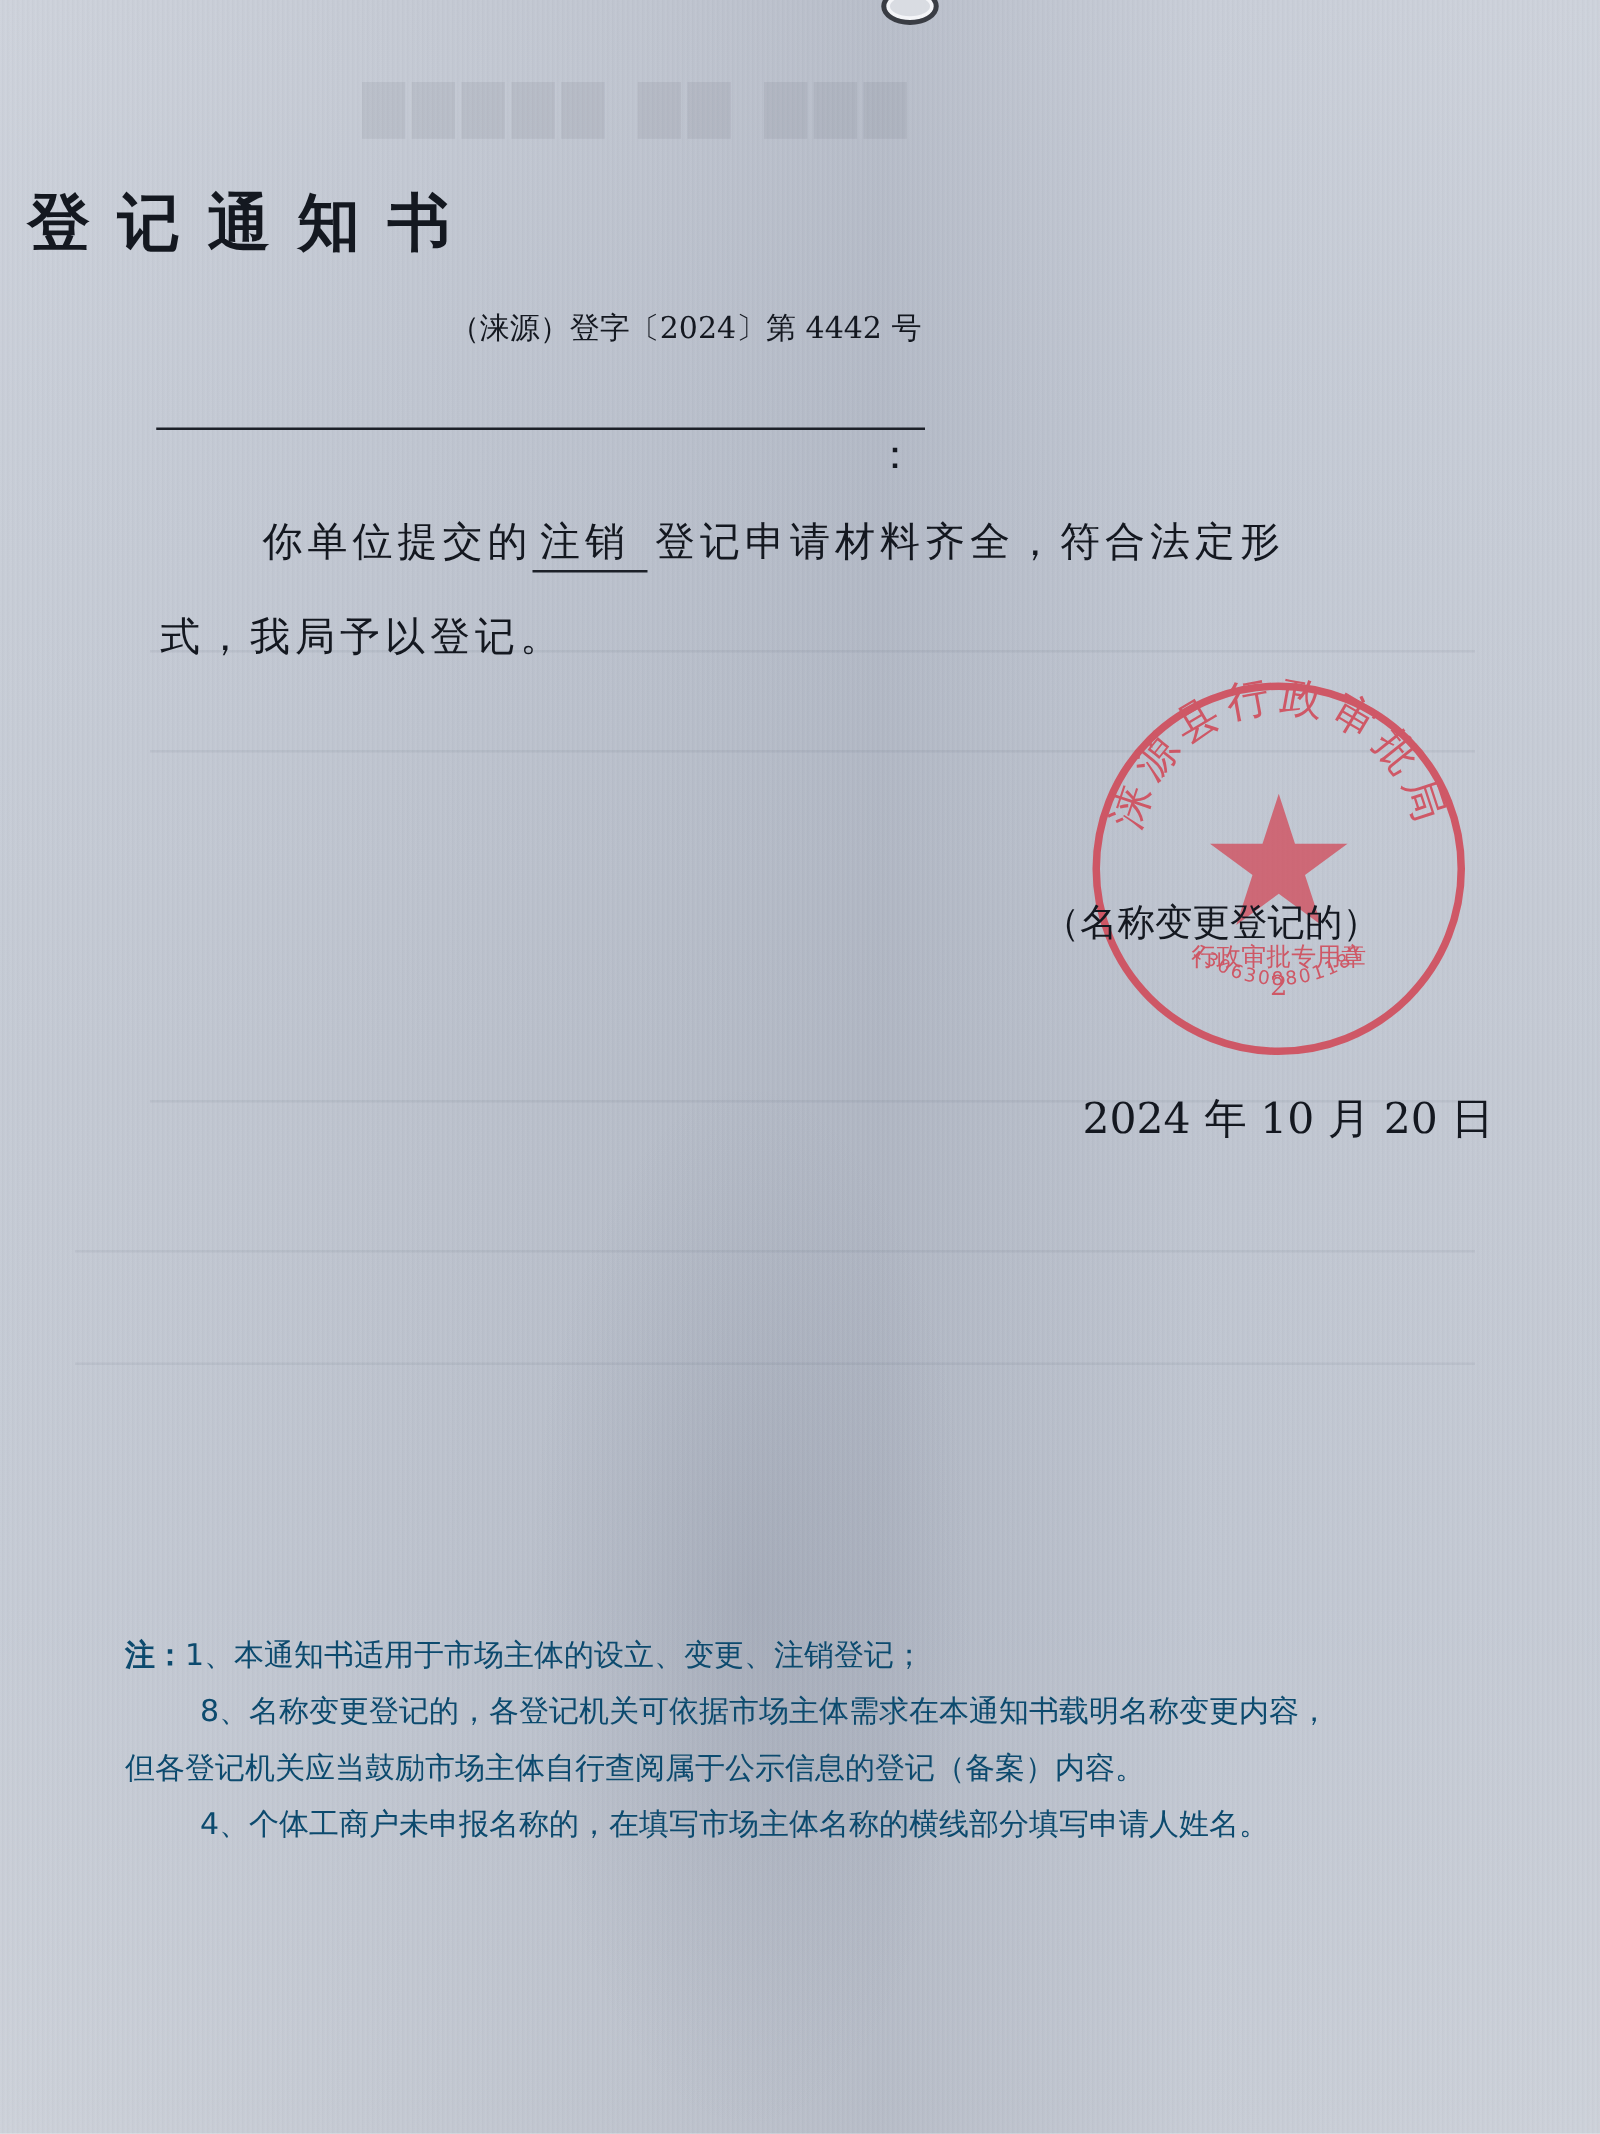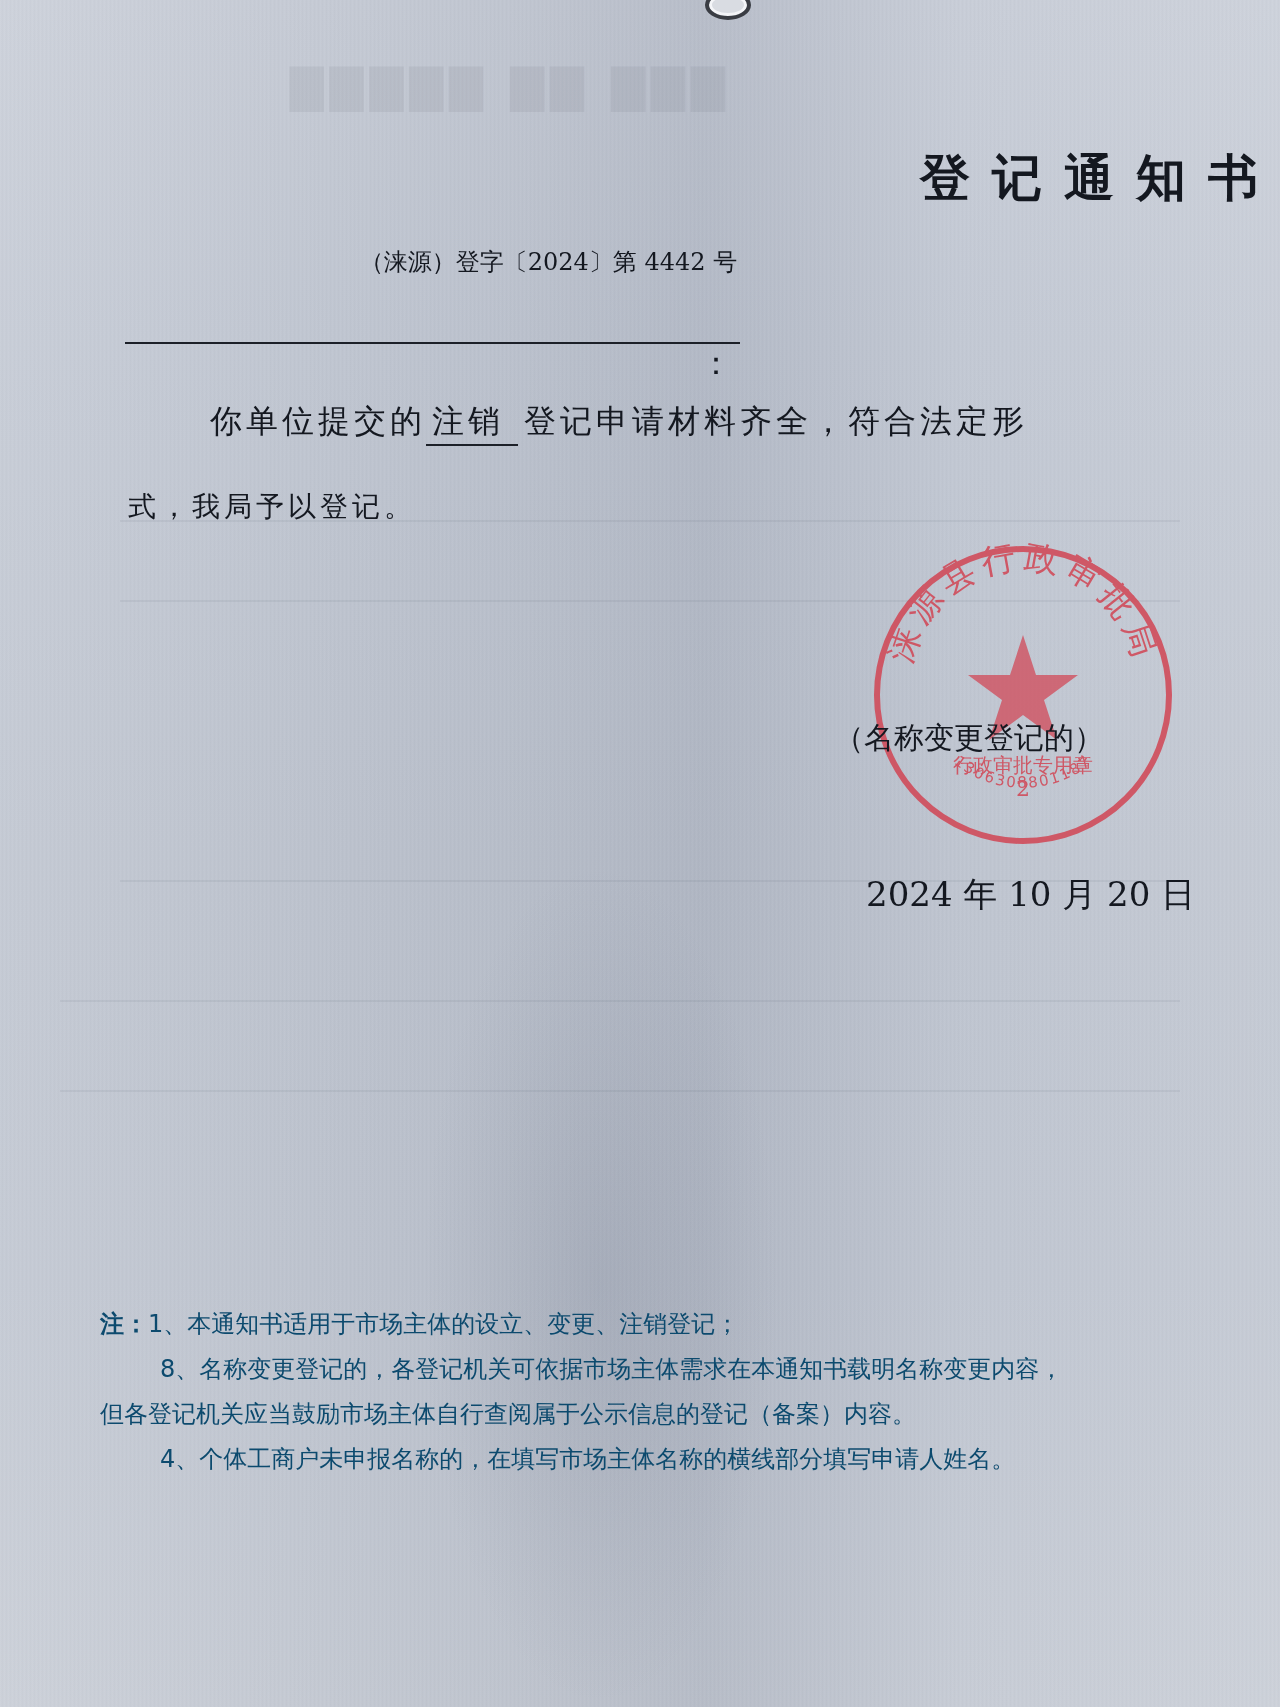--- a/index.html
+++ b/index.html
@@ -67,21 +67,21 @@
       position: absolute;
       height: 2px;
       background: rgba(60,66,80,0.07);
       pointer-events: none;
     }
 
     .title {
       position: absolute;
       left: 0; width: 1280px;
       top: 145px;
-      text-align: right;
+      text-align: left;
       font-size: 50px;
       font-weight: bold;
       letter-spacing: 22px;
       font-family: "DejaVu Sans", sans-serif;
       padding-left: 22px;
       box-sizing: border-box;
     }
     .docno {
       position: absolute;
       left: 0; width: 1097px;
@@ -103,38 +103,38 @@
       font-weight: 300;
     }
     .addressee .colon {
       position: absolute;
       right: 6px;
       top: 0;
     }
     .body-line1 {
       position: absolute;
       left: 210px;
-      top: 400px;
+      top: 412px;
       font-size: 32px;
       letter-spacing: 4px;
       font-family: "DejaVu Sans", sans-serif;
       white-space: nowrap;
       text-align: center;
     }
     .body-line1 .filled {
       display: inline-block;
       border-bottom: 2px solid #1c2028;
       padding: 0 14px 0 6px;
       margin-right: 6px;
     }
     .body-line2 {
       position: absolute;
       left: 128px;
       top: 488px;
-      font-size: 28px;
+      font-size: 32px;
       letter-spacing: 4px;
       font-family: "DejaVu Sans", sans-serif;
       white-space: nowrap;
     }
     .seal-caption {
       position: absolute;
       left: 834px;
       top: 718px;
       font-size: 30px;
       font-family: "DejaVu Sans", sans-serif;

